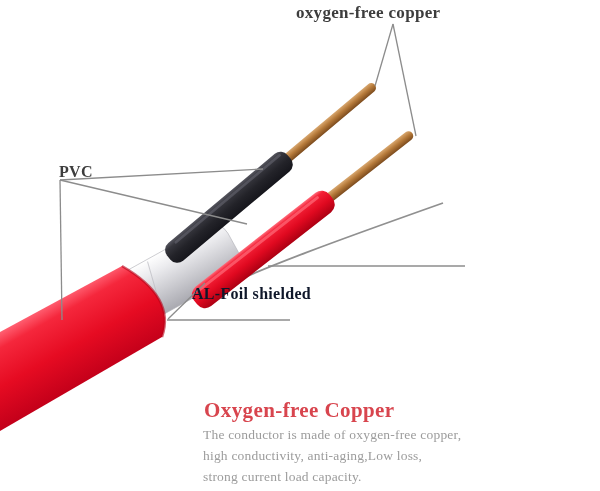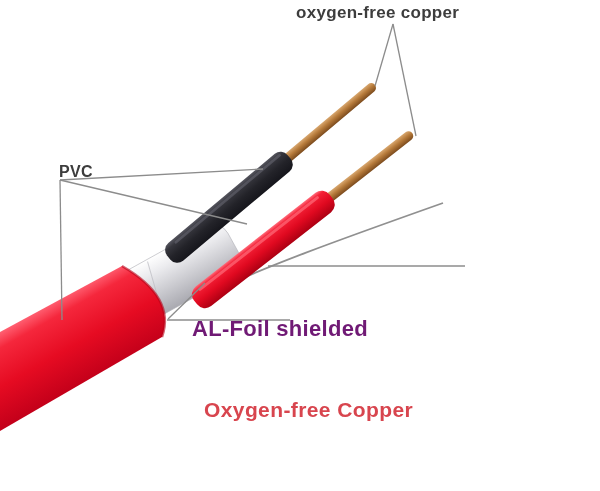--- a/index.html
+++ b/index.html
@@ -1,29 +1,29 @@
 <!DOCTYPE html>
 <html><head>
 <meta charset="utf-8">
 <style>
   html,body{margin:0;padding:0;background:#ffffff;}
   .stage{
     position:relative;width:600px;height:491px;overflow:hidden;
     background:#ffffff;
-    font-family:Liberation Sans, sans-serif;
+    font-family:Liberation Serif, serif;
   }
   .stage svg{position:absolute;left:0;top:0;}
   .label{
     position:absolute;color:#3d3d3d;font-weight:bold;white-space:nowrap;
     letter-spacing:0.3px;
   }
   .label-copper{left:296px;top:3px;font-size:17px;}
   .label-pvc{left:59px;top:163px;font-size:16px;}
   .label-drain{left:358px;top:245px;font-size:16px;color:#4a4a4a;}
-  .label-foil{left:192px;top:316px;font-size:22px;color:#701a75;}
+  .label-foil{left:192px;top:285px;font-size:16px;color:#0f172a;}
   .desc-heading{
     position:absolute;left:204px;top:398px;font-size:21px;font-weight:600;
     color:#d8454e;letter-spacing:0.4px;white-space:nowrap;
   }
   .desc-body{
     position:absolute;left:203px;top:424px;width:320px;
     font-size:13.5px;color:#9c9c9c;line-height:21px;letter-spacing:0.2px;
   }
 </style>
 </head>
@@ -97,14 +97,19 @@
       <path d="M 167,320 L 290,320"></path>
       <path d="M 268,266 L 465,266"></path>
     </g>
   </svg>
 
   <div class="label label-copper">oxygen-free copper</div>
   <div class="label label-pvc">PVC</div>
   <div class="label label-foil">AL-Foil shielded</div>
 
   <div class="desc-heading">Oxygen-free Copper</div>
+  <div class="desc-body">
+    <div>The conductor is made of oxygen-free copper,</div>
+    <div>high conductivity, anti-aging,Low loss,</div>
+    <div>strong current load capacity.</div>
+  </div>
 
 </div>
 
 </body></html>

